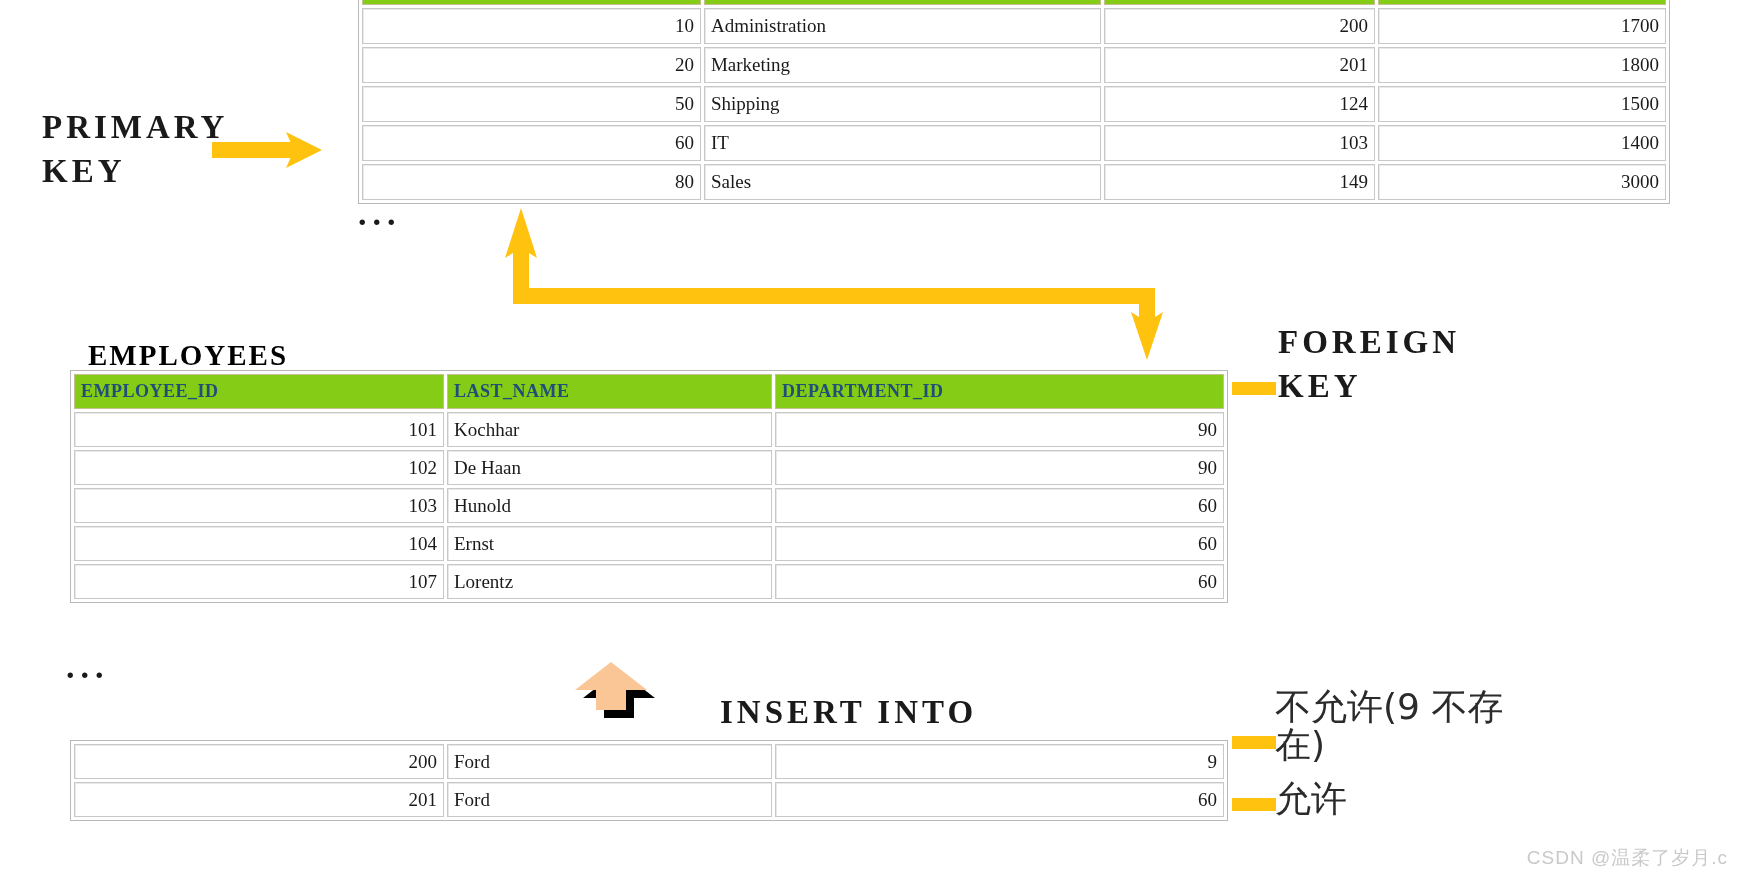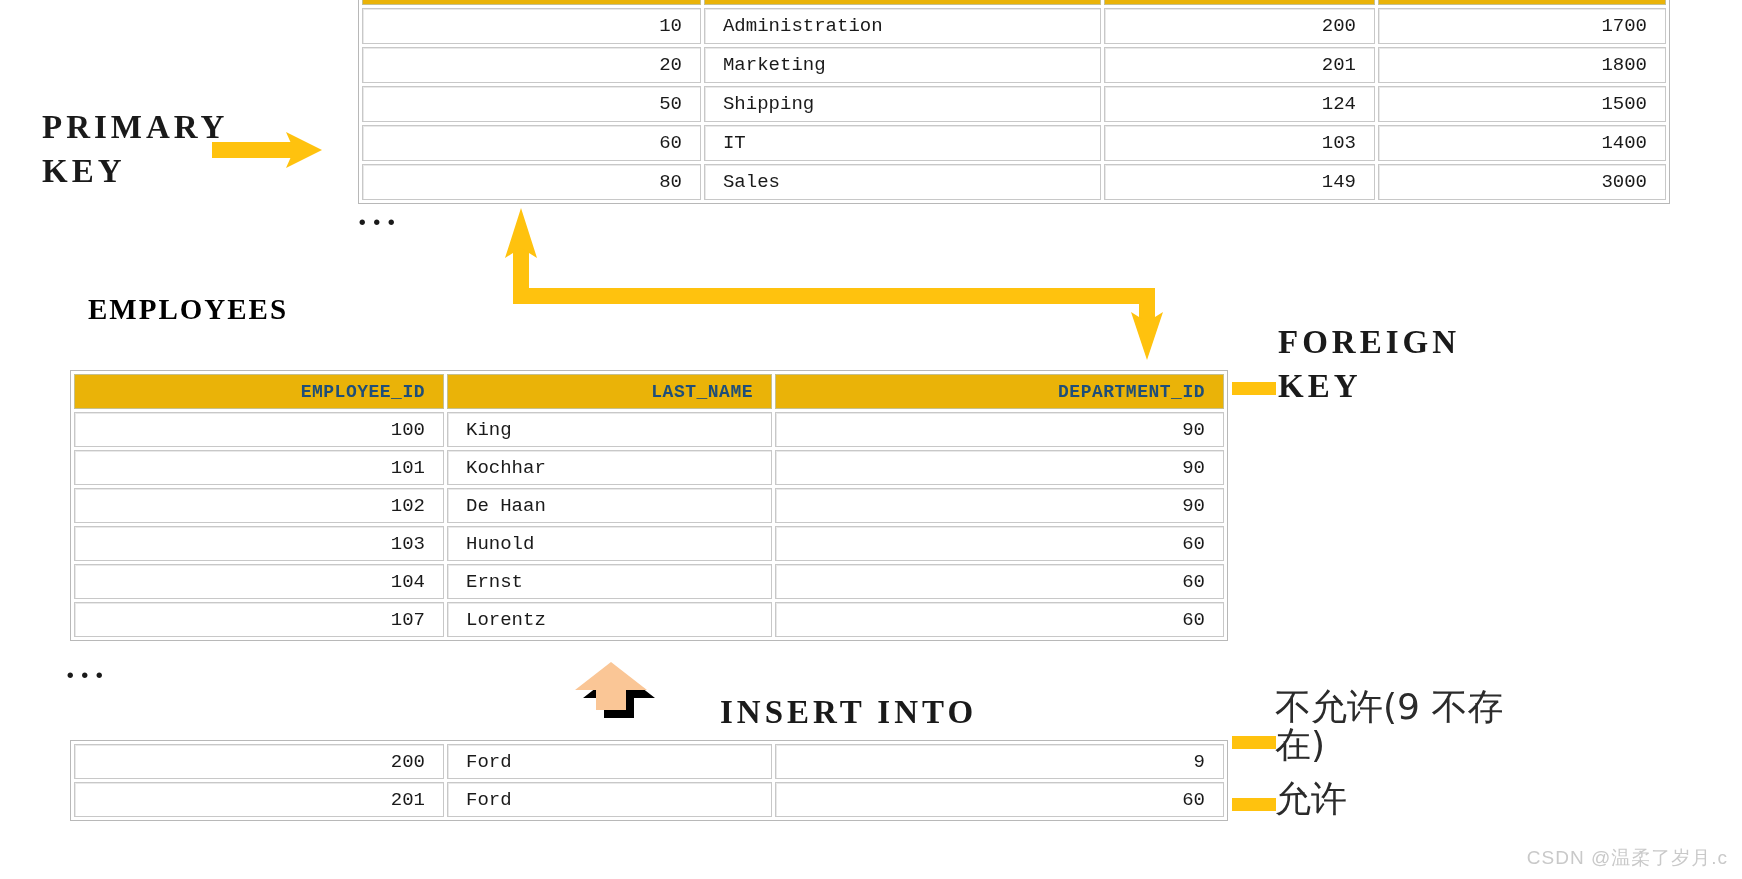--- a/index.html
+++ b/index.html
@@ -23,34 +23,34 @@
     border-spacing: 3px 3px;
     background: #ffffff;
     border: 1px solid #b8b8b8;
     box-shadow: 0 0 0 1px #ffffff inset;
     table-layout: fixed;
   }
   .dbtable th, .dbtable td {
     border: 1px solid #c8c8c8;
     background: #ffffff;
     height: 33px;
-    padding: 0 18px;
+    padding: 0 6px;
     font-size: 19px;
     color: #1a1a1a;
-    font-family: Liberation Mono, monospace;
+    font-family: Liberation Serif, serif;
     white-space: nowrap;
     overflow: hidden;
     box-shadow: 1px 1px 0 #e9e9e9 inset;
   }
   .dbtable th {
-    background: #eab308;
+    background: #84cc16;
     border: 1px solid #c4c090;
     color: #1f4e79;
     font-weight: bold;
-    text-align: right;
+    text-align: left;
     font-size: 18px;
     letter-spacing: 0.5px;
     box-shadow: none;
   }
   .num  { text-align: right; }
   .txt  { text-align: left; }
 
   
   #dept-table {
     left: 358px;
@@ -90,20 +90,21 @@
   #foreign-key-label { left: 1278px; top: 320px; }
   #insert-into-label { left: 680px;  top: 690px; margin-left: 40px; }
 
   .bold-title {
     position: absolute;
     font-family: "Liberation Serif", "DejaVu Serif", serif;
     font-weight: bold;
     font-size: 29px;
     letter-spacing: 2px;
     color: #000000;
+    margin-top: 46px;
   }
   #employees-title { left: 88px; top: 293px; }
 
   .cn-label {
     position: absolute;
     font-family: "DejaVu Sans", sans-serif;
     font-size: 36px;
     color: #2b2b2b;
     line-height: 38px;
     white-space: pre-line;
@@ -219,25 +220,20 @@
   </colgroup>
   <thead>
     <tr>
       <th>EMPLOYEE_ID</th>
       <th>LAST_NAME</th>
       <th>DEPARTMENT_ID</th>
     </tr>
   </thead>
   <tbody>
     <tr>
-      <td class="num">100</td>
-      <td class="txt">King</td>
-      <td class="num">90</td>
-    </tr>
-    <tr>
       <td class="num">101</td>
       <td class="txt">Kochhar</td>
       <td class="num">90</td>
     </tr>
     <tr>
       <td class="num">102</td>
       <td class="txt">De Haan</td>
       <td class="num">90</td>
     </tr>
     <tr>

